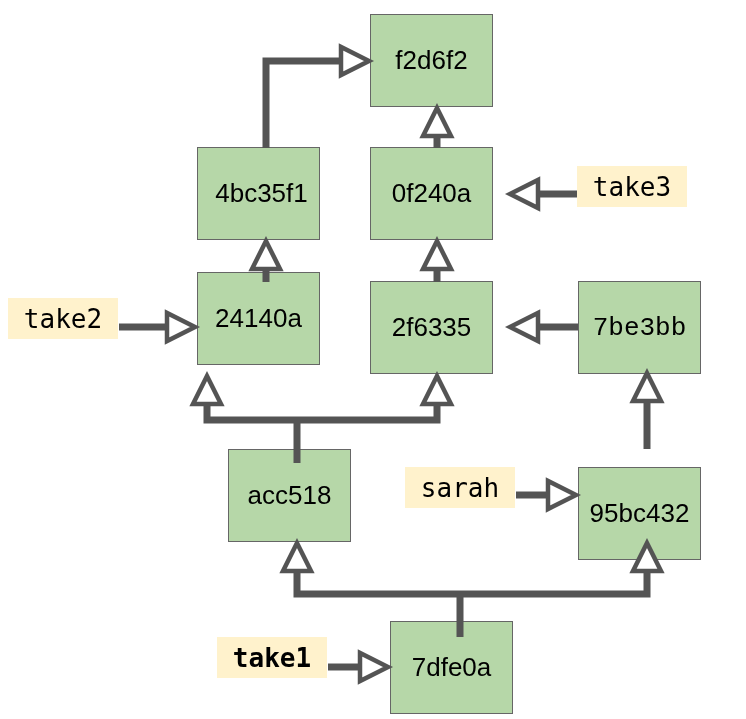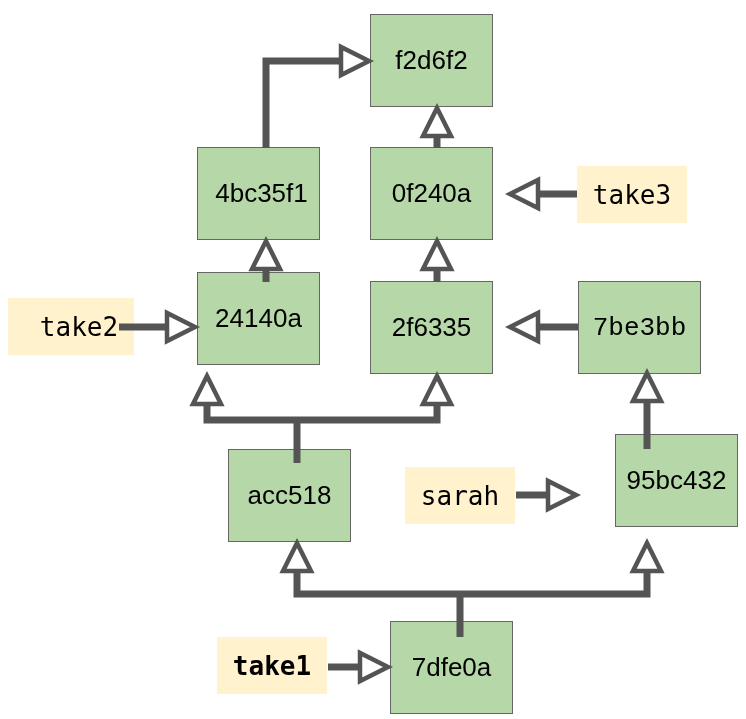--- a/index.html
+++ b/index.html
@@ -29,21 +29,21 @@
     display: flex;
     align-items: center;
     justify-content: center;
     font-size: 26px;
     color: var(--text);
     z-index: 1;
   }
   .ref {
     position: absolute;
     width: 110px;
-    height: 57px;
+    height: 41px;
     background: var(--ref-fill);
     display: flex;
     align-items: center;
     justify-content: center;
     font-family: "DejaVu Sans Mono", monospace;
     font-size: 26px;
     color: var(--text);
     z-index: 1;
   }
   svg.arrows {
@@ -72,25 +72,25 @@
 
 <div class="canvas">
 
   <div class="commit" style="left:370px; top:14px;">f2d6f2</div>
   <div class="commit" style="left:197px; top:147px;padding-left:6px;">4bc35f1</div>
   <div class="commit" style="left:370px; top:147px;">0f240a</div>
   <div class="commit" style="left:197px; top:272px;text-align:right;">24140a</div>
   <div class="commit" style="left:370px; top:281px;">2f6335</div>
   <div class="commit" style="left:578px; top:281px;font-family:Liberation Mono, monospace;">7be3bb</div>
   <div class="commit" style="left:228px; top:449px;">acc518</div>
-  <div class="commit" style="left:578px; top:434px;margin-left:37px;">95bc432</div>
+  <div class="commit" style="left:578px; top:467px;">95bc432</div>
   <div class="commit" style="left:390px; top:621px;">7dfe0a</div>
 
   <div class="ref" style="left:577px; top:166px;">take3</div>
-  <div class="ref" style="left:8px;   top:298px;padding-left:16px;">take2</div>
+  <div class="ref" style="left:8px;   top:298px;">take2</div>
   <div class="ref" style="left:405px; top:467px;">sarah</div>
   <div class="ref" style="left:217px; top:637px;font-weight:bold;">take1</div>
 
   <svg class="arrows" width="746" height="719" viewBox="0 0 746 719">
 
     <g>
       <path class="edge-line" d="M266,282 V269"></path>
       <path class="edge-head" d="M266,241 l-14,28 h28 Z"></path>
     </g>
 

